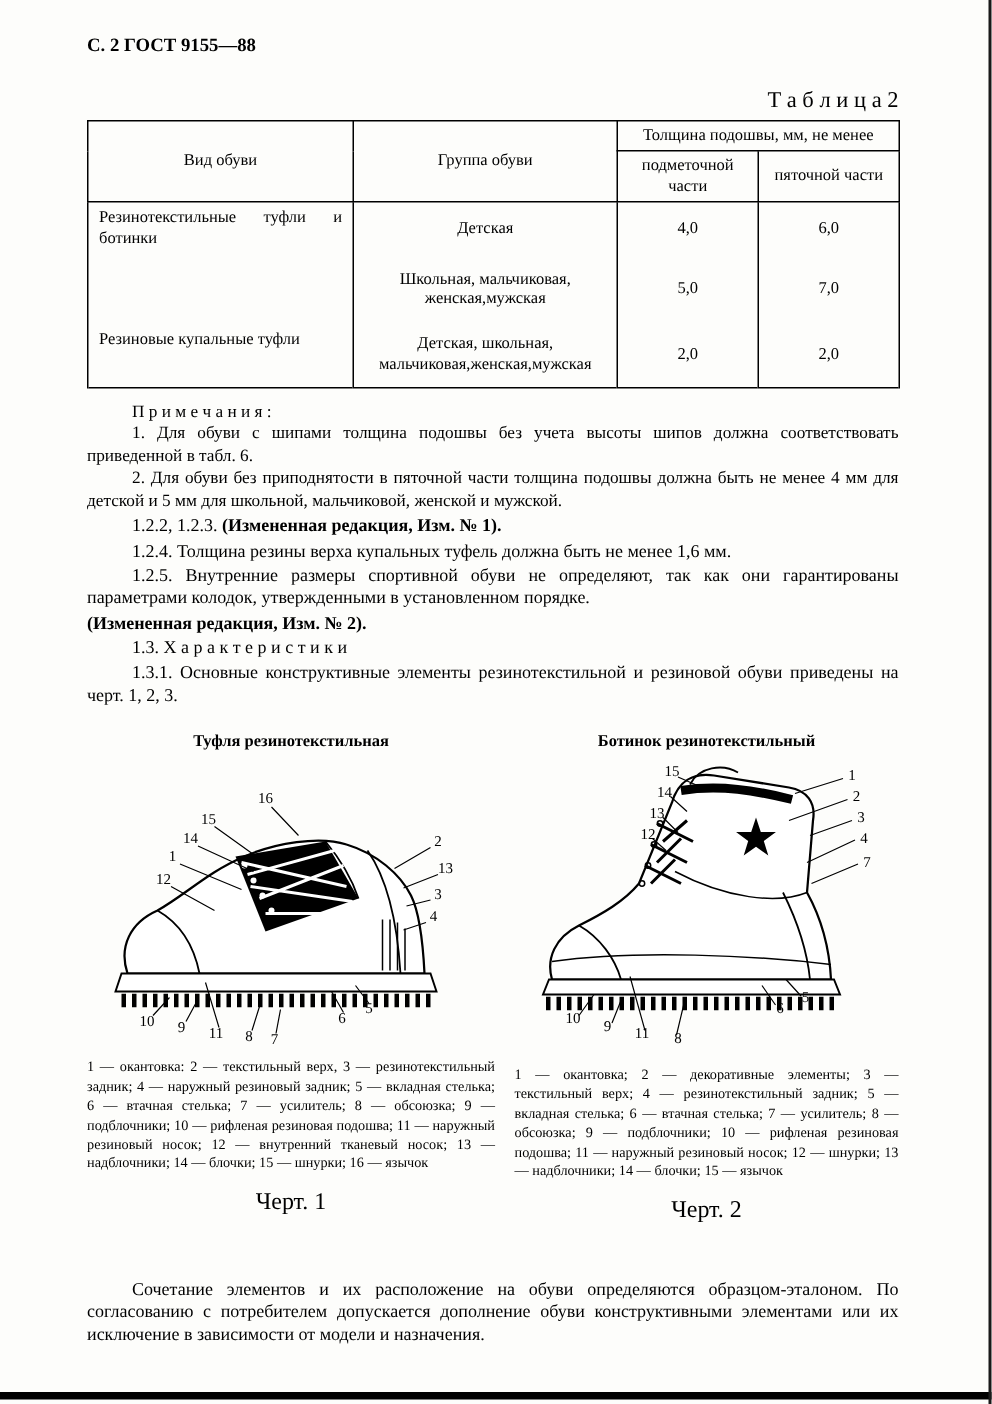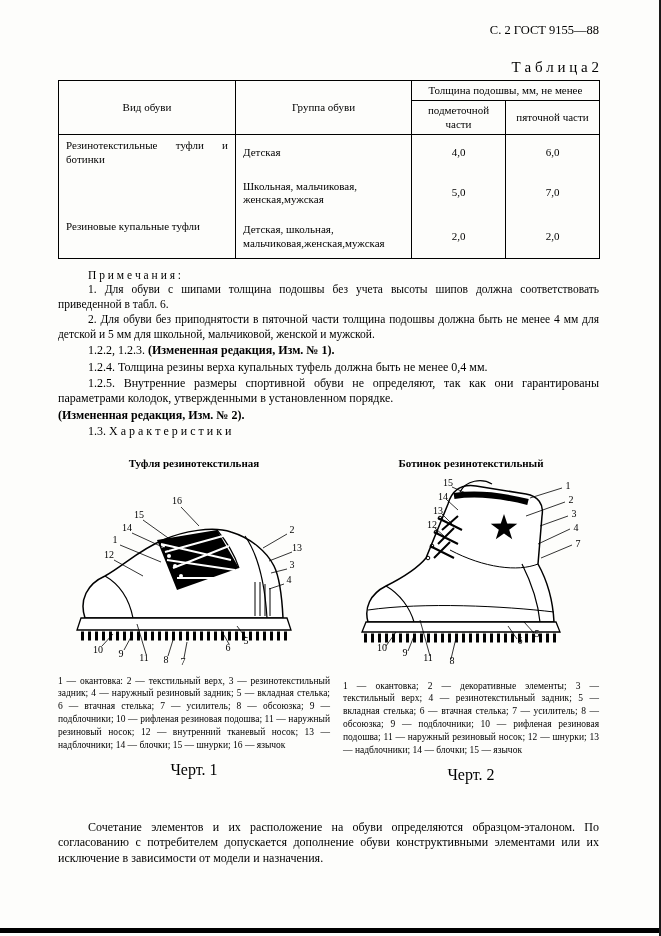--- a/index.html
+++ b/index.html
@@ -11,28 +11,28 @@
     position:relative;
     overflow:hidden;
   }
   .content {
     position:absolute;
     left:58px; top:22px;
     width:541px;
     font-size:12px;
     line-height:1.28;
   }
-  .hdr { font-weight:normal; font-size:12.5px; margin-bottom:20px;text-align:right; }
+  .hdr { font-weight:bold; font-size:12.5px; margin-bottom:20px; }
   .tbl-label { text-align:right; font-size:15px; margin-bottom:3px; }
 
   table.t2 { border:1px solid #000; border-collapse:collapse; width:100%; font-size:11px; table-layout:fixed; }
   .t2 th { border:1px solid #000; font-weight:normal; text-align:center; padding:3px 4px; line-height:1.2; }
   .t2 td { border-left:1px solid #000; border-right:1px solid #000; padding:4px 7px; line-height:1.25; }
   .t2 .c-vid { text-align:justify; vertical-align:top; }
-  .t2 .c-grp { text-align:left; vertical-align:middle; }
+  .t2 .c-grp { text-align:center; vertical-align:middle; }
   .t2 .c-num { text-align:center; vertical-align:middle; }
   .t2 tbody tr.r1 td { height:36px; }
   .t2 tbody tr.r2 td { height:46px; }
   .t2 tbody tr.r3 td { height:42px; }
 
   .notes { margin-top:9px; font-size:11.5px; }
   .notes .n-title { text-indent:30px; }
   .notes .n-item { text-indent:30px; text-align:justify; }
 
   .paras { margin-top:2px; }
@@ -104,24 +104,25 @@
   </table>
 
   <div class="notes">
     <div class="n-title">П р и м е ч а н и я :</div>
     <div class="n-item">1. Для обуви с шипами толщина подошвы без учета высоты шипов должна соответствовать приведенной в табл. 6.</div>
     <div class="n-item">2. Для обуви без приподнятости в пяточной части толщина подошвы должна быть не менее 4 мм для детской и 5 мм для школьной, мальчиковой, женской и мужской.</div>
   </div>
 
   <div class="paras">
     <p><span>1.2.2, 1.2.3. </span><span class="b">(Измененная редакция, Изм. № 1).</span></p>
-    <p>1.2.4. Толщина резины верха купальных туфель должна быть не менее 0,4 мм.</p>
+    <p>1.2.4. Толщина резины верха купальных туфель должна быть не менее 1,6 мм.</p>
     <p>1.2.5. Внутренние размеры спортивной обуви не определяют,  так как они гарантированы параметрами колодок, утвержденными в установленном порядке.</p>
     <p class="noindent b">(Измененная редакция, Изм. № 2).</p>
     <p>1.3. Х а р а к т е р и с т и к и</p>
+    <p>1.3.1. Основные конструктивные элементы резинотекстильной и резиновой обуви приведены на черт. 1, 2, 3.</p>
   </div>
 
   <div class="figs">
 
     <div class="fig1-block">
       <div class="fig-title">Туфля резинотекстильная</div>
       <svg class="shoe" width="250" height="195" viewBox="0 0 250 195">
 
         <path d="M16,146 C10,128 18,112 36,104 C54,94 70,78 94,68 C114,59 144,54 162,60 C182,66 198,80 205,94 C211,106 213,126 214,146 Z" fill="#fff" stroke="#000" stroke-width="1.5"></path>
         <path d="M36,104 C50,112 60,126 64,146" fill="none" stroke="#000" stroke-width="1.2"></path>

